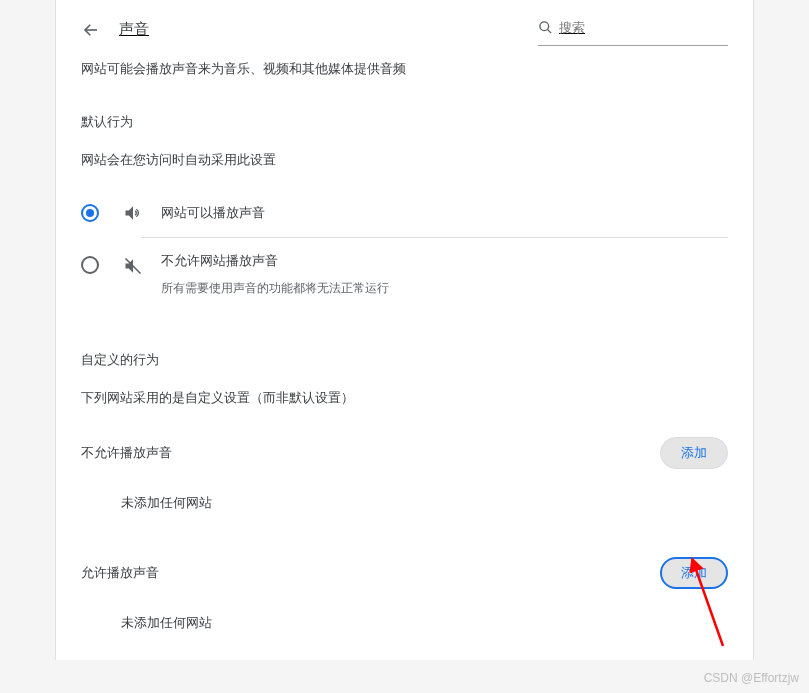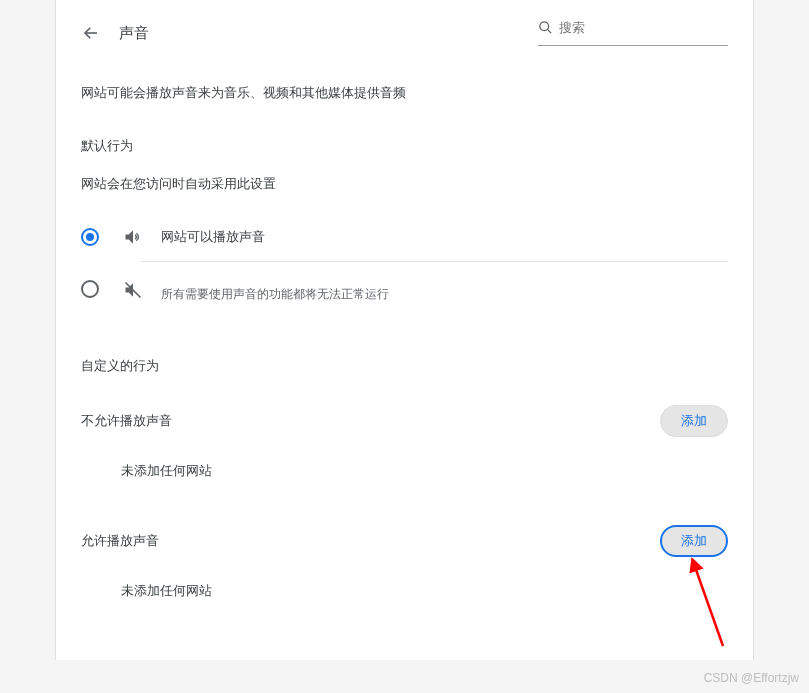--- a/index.html
+++ b/index.html
@@ -18,22 +18,22 @@
       background: #fff;
       border-left: 1px solid #e0e0e0;
       border-right: 1px solid #e0e0e0;
       margin: 0 55px;
       height: 660px;
       padding: 20px 25px 0 25px;
       overflow: hidden;
     }
     .header {
       display: flex;
-      align-items: center;
-      margin-bottom: 38px;
+      margin-bottom: 14px;
+      text-decoration: underline;
     }
     .back-icon {
       width: 20px;
       height: 20px;
       color: #5f6368;
       cursor: pointer;
       display: flex;
       align-items: center;
       justify-content: center;
     }
@@ -224,26 +224,28 @@
 
   <div class="radio-row" style="align-items:flex-start;">
     <div class="radio-outer unselected" style="margin-top:4px;"></div>
     <div class="row-icon" style="margin-top:4px;">
       <svg viewBox="0 0 24 24" width="20" height="20" fill="currentColor">
         <path d="M3 9v6h4l5 5V4L7 9H3z"></path>
         <line x1="3" y1="3" x2="21" y2="21" stroke="currentColor" stroke-width="2"></line>
       </svg>
     </div>
     <div class="row-text" style="margin-top:0;">
+      <div>不允许网站播放声音</div>
       <div class="row-text-sub">所有需要使用声音的功能都将无法正常运行</div>
     </div>
   </div>
 
   <div class="custom-section">
     <div class="section-title">自定义的行为</div>
+    <div class="section-sub">下列网站采用的是自定义设置（而非默认设置）</div>
 
     <div class="row-with-button">
       <div class="row-label">不允许播放声音</div>
       <button class="add-btn">添加</button>
     </div>
     <div class="empty-text">未添加任何网站</div>
 
     <div class="row-with-button" style="margin-top:45px;gap:20px;">
       <div class="row-label">允许播放声音</div>
       <button class="add-btn focused">添加</button>

